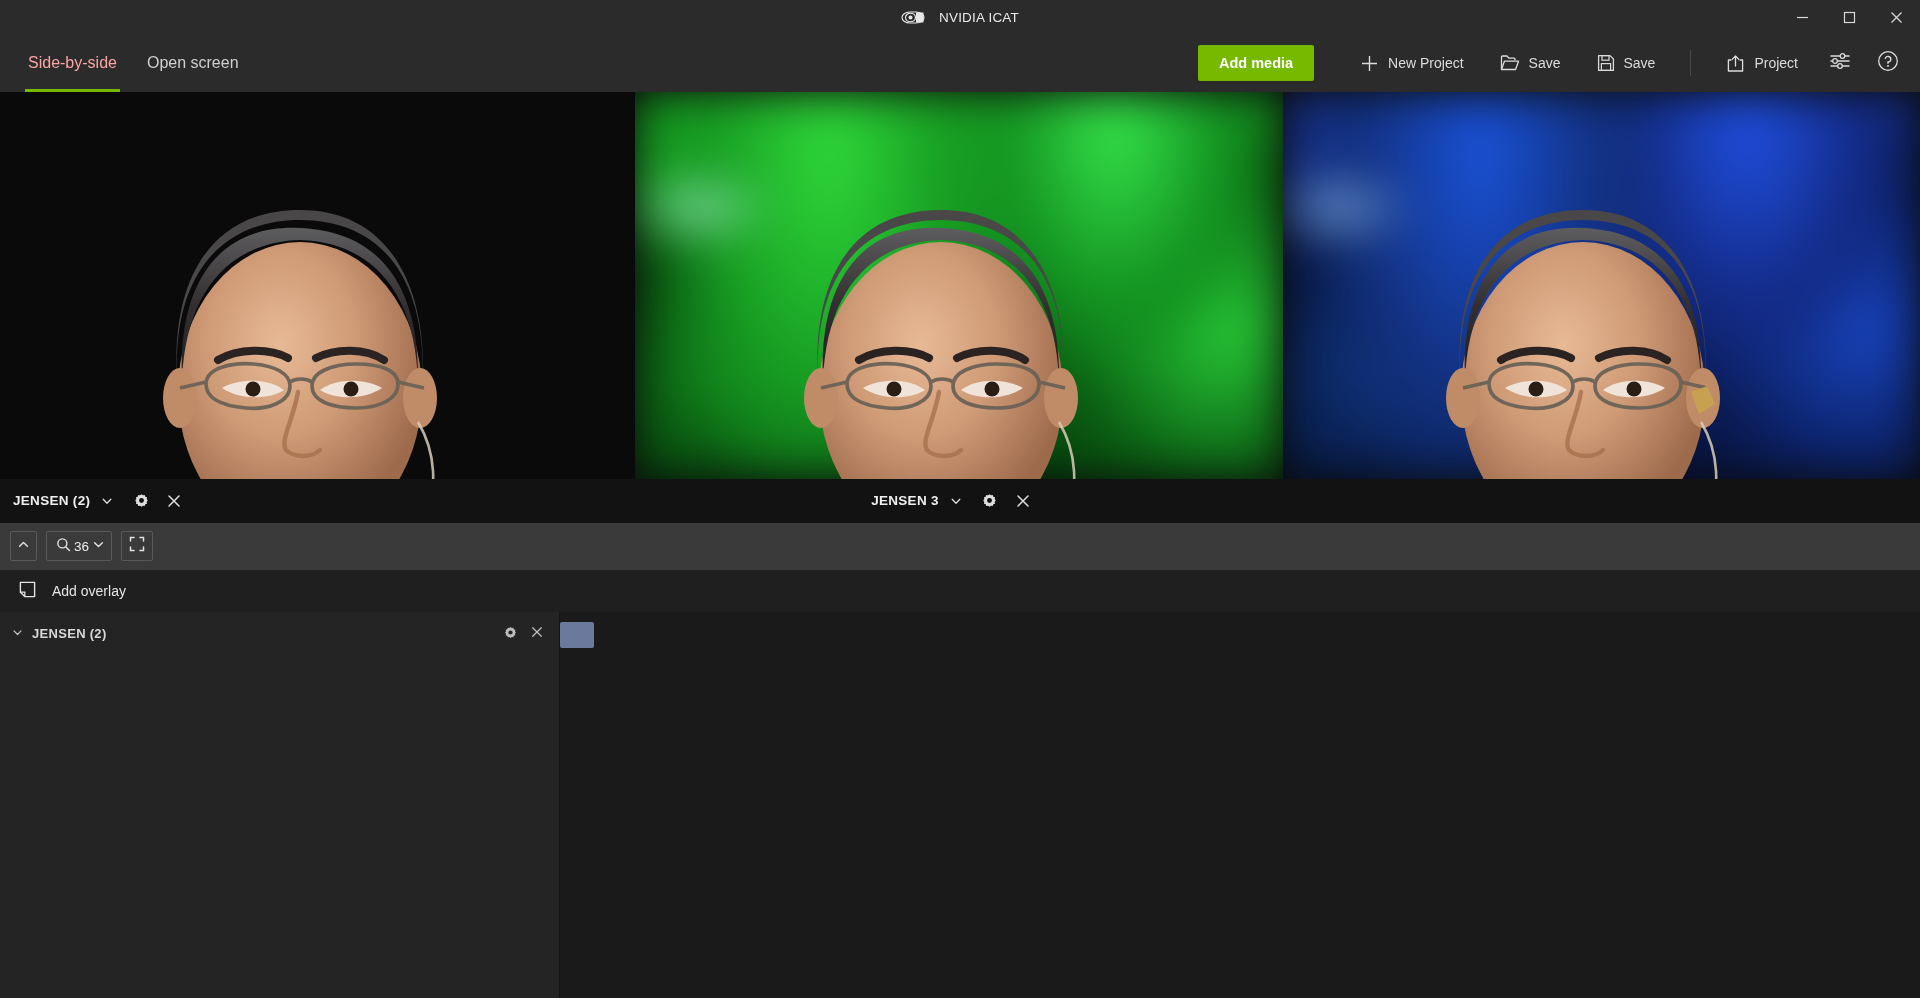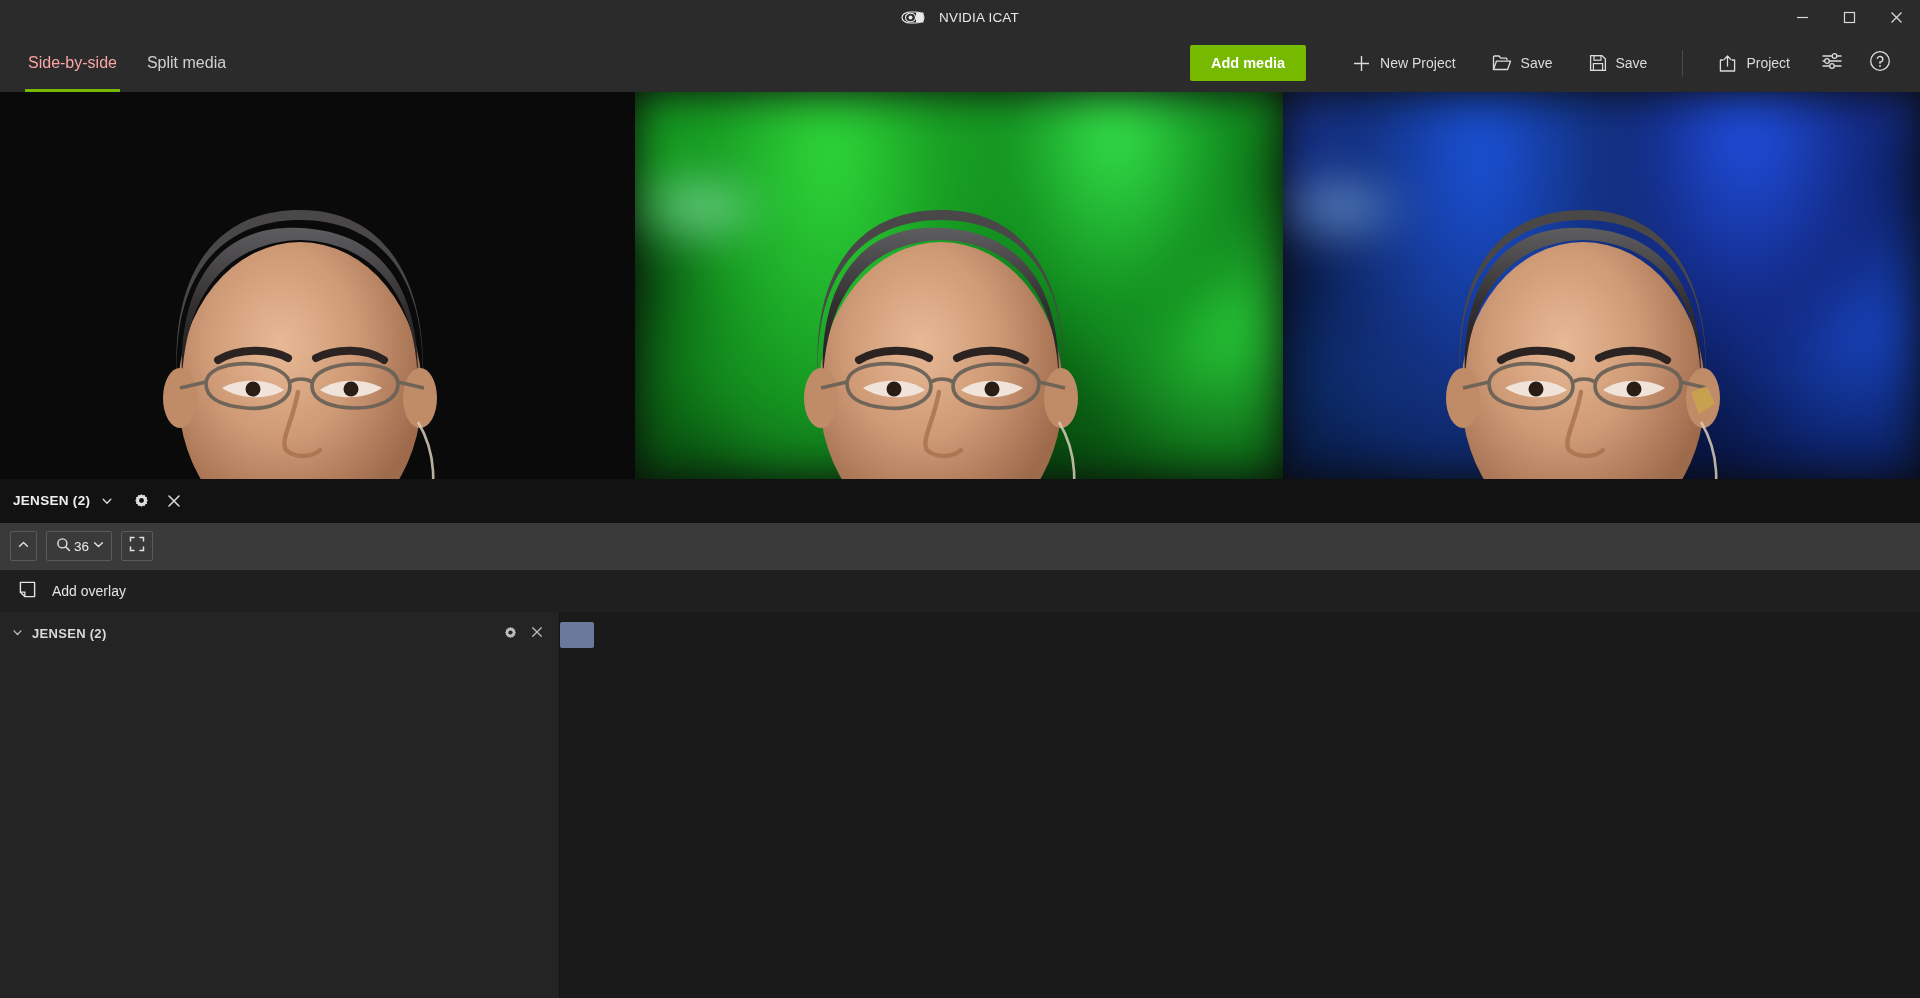--- a/index.html
+++ b/index.html
@@ -39,21 +39,21 @@
   .tab {
     display: flex; align-items: center; padding: 0 15px;
     color: #d0d0d0; font-size: 16px; position: relative;
   }
   .tab.active { color: #fca5a5; }
   .tab.active::after {
     content: ""; position: absolute; left: 12px; right: 12px; bottom: 0;
     height: 3px; background: #76b900;
   }
   .tb-right {
-    margin-left: auto; display: flex; align-items: center; gap: 8px; padding-right: 20px;
+    margin-left: auto; display: flex; align-items: center; gap: 8px; padding-right: 12px;
   }
   .btn-primary {
     background: #76b900; color: #ffffff; font-size: 14.5px; font-weight: bold;
     height: 36px; padding: 0 21px; border: none; border-radius: 2px;
     display: flex; align-items: center; justify-content: center; cursor: pointer;
     margin-right: 24px;
   }
   .tb-item {
     display: flex; align-items: center; gap: 9px; color: #dcdcdc; font-size: 14px;
     height: 38px; padding: 0 14px; cursor: pointer; border-radius: 2px;
@@ -198,21 +198,21 @@
       </div>
     </div>
   </div>
 
   <div class="toolbar">
     <div class="tabs">
       <div class="tab active">
         <span>Side-by-side</span>
       </div>
       <div class="tab">
-        <span>Split media</span>
+        <span>Open screen</span>
       </div>
     </div>
 
     <div class="tb-right">
       <button class="btn-primary">Add media</button>
 
       <div class="tb-item">
         <span class="tb-icon">
           <svg width="19" height="19" viewBox="0 0 19 19">
               <path d="M9.5 2 V17 M2 9.5 H17" stroke="#dcdcdc" stroke-width="1.4"></path>
@@ -484,20 +484,39 @@
         </svg>
       </span>
       <span class="lbl-btn close">
         <svg width="14" height="14" viewBox="0 0 14 14">
             <path d="M2 2 L12 12 M12 2 L2 12" stroke="#dedede" stroke-width="1.5" stroke-linecap="round"></path>
           </svg>
       </span>
     </div>
 
 
+    <div class="lbl-cell c3">
+      <span class="lbl-name">JENSEN 3</span>
+      <span class="lbl-btn">
+        <svg width="12" height="12" viewBox="0 0 12 12">
+            <path d="M2.2 4.3 L6 8.2 L9.8 4.3" stroke="#dedede" stroke-width="1.3" fill="none" stroke-linecap="round" stroke-linejoin="round"></path>
+          </svg>
+      </span>
+      <span class="lbl-btn gear">
+        <svg width="15" height="15" viewBox="0 0 16 16">
+          <path d="M8 1.3 L9.5 2.5 L11.4 2.1 L12 4 L13.9 4.6 L13.5 6.5 L14.7 8 L13.5 9.5 L13.9 11.4 L12 12 L11.4 13.9 L9.5 13.5 L8 14.7 L6.5 13.5 L4.6 13.9 L4 12 L2.1 11.4 L2.5 9.5 L1.3 8 L2.5 6.5 L2.1 4.6 L4 4 L4.6 2.1 L6.5 2.5 Z" fill="#dedede"></path>
+          <circle cx="8" cy="8" r="2.6" fill="#121212"></circle>
+        </svg>
+      </span>
+      <span class="lbl-btn close">
+        <svg width="14" height="14" viewBox="0 0 14 14">
+            <path d="M2 2 L12 12 M12 2 L2 12" stroke="#dedede" stroke-width="1.5" stroke-linecap="round"></path>
+          </svg>
+      </span>
+    </div>
   </div>
 
   <div class="zoombar">
     <div class="zb-box zb-up">
       <span>
         <svg width="13" height="13" viewBox="0 0 13 13">
             <path d="M2.6 8.3 L6.5 4.4 L10.4 8.3" stroke="#e2e2e2" stroke-width="1.4" fill="none" stroke-linecap="round" stroke-linejoin="round"></path>
           </svg>
       </span>
     </div>

